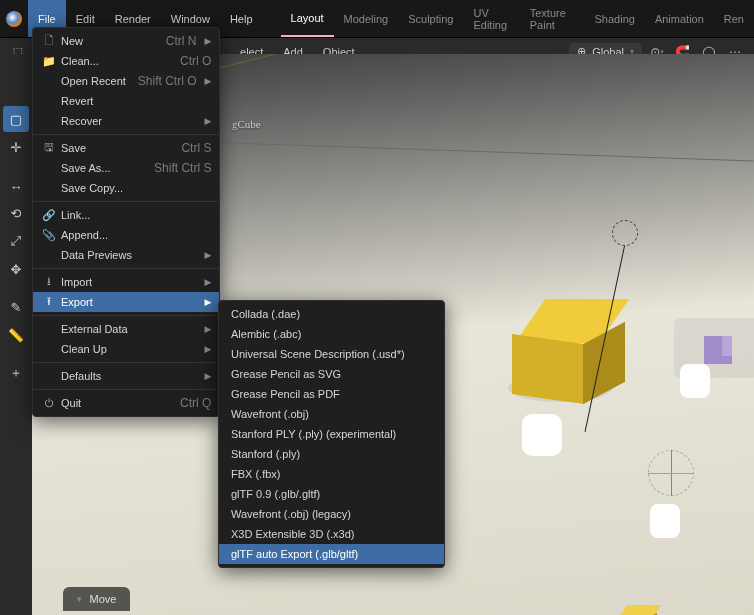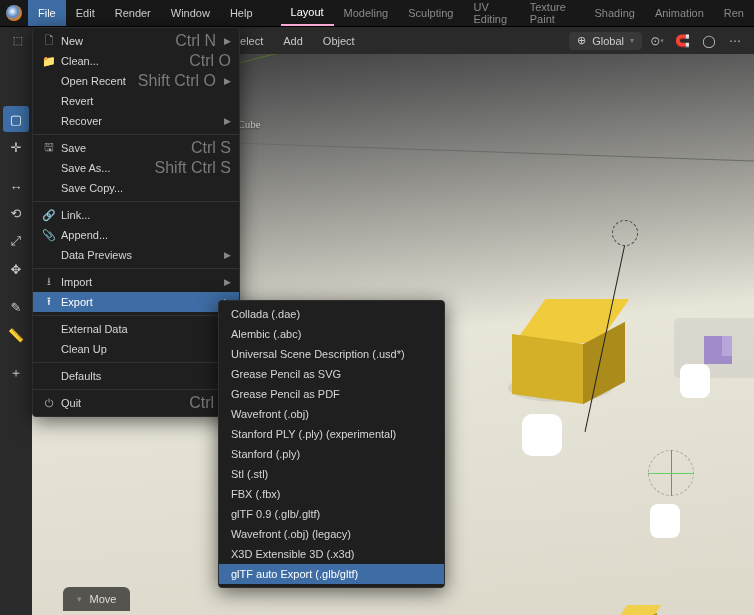--- a/index.html
+++ b/index.html
@@ -1,19 +1,19 @@
 <!DOCTYPE html>
 <html><head>
 <meta charset="utf-8">
 <style>
 * { margin: 0; padding: 0; box-sizing: border-box; font-family: -apple-system, BlinkMacSystemFont, "Segoe UI", sans-serif; user-select: none; }
 body { width: 754px; height: 615px; background: #1c1c1c; overflow: hidden; position: relative; }
 
 
-.topbar { height: 27px; background: #181818; display: flex; align-items: stretch; border-bottom: 1px solid #000; }
+.topbar { height: 38px; background: #181818; display: flex; align-items: stretch; border-bottom: 1px solid #000; }
 .topbar .logo { width: 28px; display: flex; align-items: center; justify-content: center; }
 .topbar .logo-icon { width: 16px; height: 16px; border-radius: 50%; background: radial-gradient(circle at 40% 40%, #fff 0%, #5b8cc9 40%, #e87d0d 70%); }
 .top-menu { display: flex; align-items: stretch; }
 .top-menu-item { color: #d0d0d0; font-size: 11px; padding: 0 10px; display: flex; align-items: center; cursor: default; }
 .top-menu-item.active { background: #3d6da4; color: #fff; }
 
 .tabstrip { flex: 1; display: flex; align-items: stretch; margin-left: 18px; }
 .tab { color: #8a8a8a; font-size: 11px; padding: 0 10px; display: flex; align-items: center; }
 .tab.active { color: #fff; border-bottom: 2px solid #f9a8d4; text-align: right; }
 
@@ -34,21 +34,21 @@
 .left-strip { position: absolute; left: 0; top: 54px; width: 32px; bottom: 0; background: #2a2a2a; display:flex; flex-direction:column; gap:2px; padding-top:4px; align-items:center; }
 .left-strip .tool { width: 26px; height: 26px; border-radius: 3px; display:flex; align-items:center; justify-content:center; color:#ccc; font-size:13px; }
 .left-strip .tool.active { background:#3d6da4; color:#fff; }
 .left-strip .tool-group-gap { height: 8px; }
 
 
 .menu { position: absolute; background: #1f1f1f; border: 1px solid #2e2e2e; border-radius: 4px; box-shadow: 0 4px 20px rgba(0,0,0,.6); min-width: 182px; padding: 3px 0; }
 .menu .row { display: flex; align-items: center; height: 20px; padding: 0 8px; color: #d6d6d6; font-size: 11px; position: relative; }
 .menu .row .ic { width: 16px; display:inline-flex; align-items:center; justify-content:center; margin-right: 4px; color:#aaa; font-size:11px; }
 .menu .row .lbl { flex: 1; }
-.menu .row .shortcut { color: #7a7a7a; font-size: 16px; margin-left: 12px; }
+.menu .row .shortcut { color: #7a7a7a; font-size: 12px; margin-left: 12px; }
 .menu .row .sub-arrow { color: #888; font-size: 9px; margin-left: 8px; }
 .menu .row.highlight { background: #3d6da4; color: #fff; }
 .menu .row.highlight .shortcut, .menu .row.highlight .sub-arrow, .menu .row.highlight .ic { color: #fff; }
 .menu .row.disabled .lbl { color: #5a5a5a; }
 .menu .sep { height: 1px; background: #333; margin: 3px 0; }
 
 .submenu { left: 218px; top: 300px; min-width: 227px; }
 .submenu .row .lbl { padding-left: 4px; }
 
 
@@ -281,23 +281,20 @@
     <div class="row">
       <span class="lbl">Wavefront (.obj)</span>
     </div>
     <div class="row">
       <span class="lbl">Stanford PLY (.ply) (experimental)</span>
     </div>
     <div class="row">
       <span class="lbl">Stanford (.ply)</span>
     </div>
     <div class="row">
-      <span class="lbl">Stl (.stl)</span>
-    </div>
-    <div class="row">
       <span class="lbl">FBX (.fbx)</span>
     </div>
     <div class="row">
       <span class="lbl">glTF 0.9 (.glb/.gltf)</span>
     </div>
     <div class="row">
       <span class="lbl">Wavefront (.obj) (legacy)</span>
     </div>
     <div class="row">
       <span class="lbl">X3D Extensible 3D (.x3d)</span>

